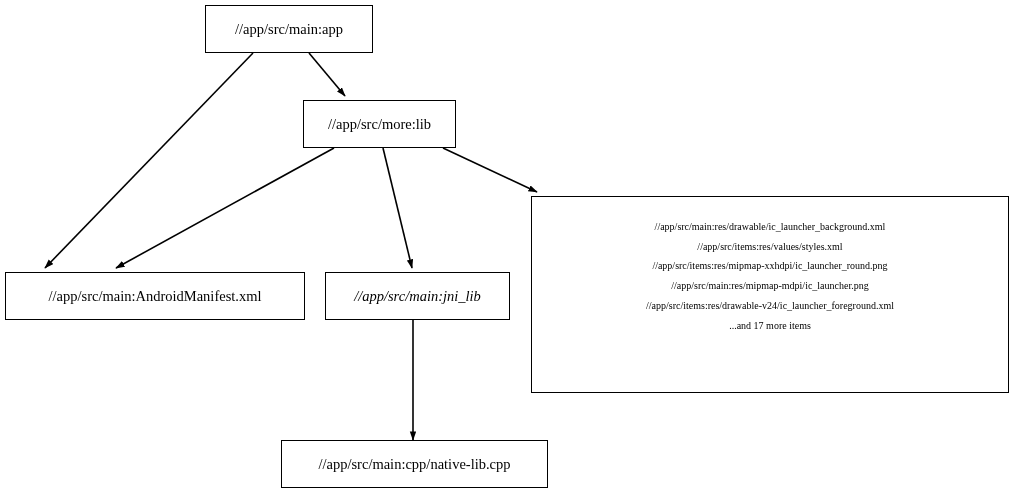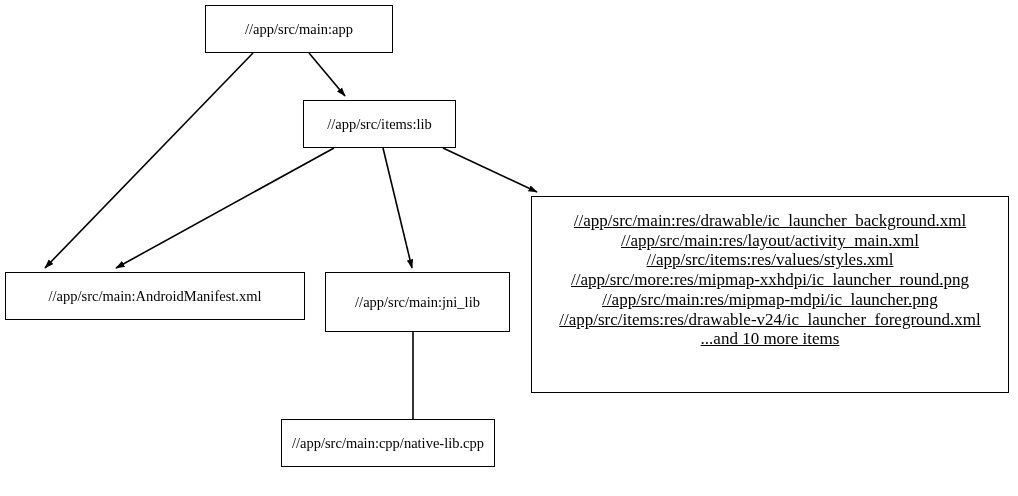--- a/index.html
+++ b/index.html
@@ -34,37 +34,36 @@
     justify-content: center;
     text-align: center;
     font-size: 14.5px;
     line-height: 1.0;
     white-space: nowrap;
     z-index: 2;
   }
   .node-multiline {
     display: block;
     white-space: normal;
-    padding-top: 14px;
+    padding-top: 20px;
     line-height: 19.7px;
-    font-size: 17px;
-    text-decoration: underline;
+    font-size: 10px;
   }
   .node-multiline .mline {
     display: block;
     text-align: center;
     white-space: nowrap;
   }
 
   
-  #node-app        { left: 205px; top: 5px;   width: 188px; height: 48px; }
+  #node-app        { left: 205px; top: 5px;   width: 168px; height: 48px; }
   #node-lib        { left: 303px; top: 100px; width: 153px; height: 48px; }
   #node-manifest   { left: 5px;   top: 272px; width: 300px; height: 48px; }
-  #node-jnilib     { left: 325px; top: 272px; width: 185px; height: 60px; }
-  #node-nativelib  { left: 281px; top: 419px; width: 214px; height: 48px; }
+  #node-jnilib     { left: 325px; top: 272px; width: 185px; height: 48px; font-style: italic; }
+  #node-nativelib  { left: 281px; top: 440px; width: 267px; height: 48px; }
   #node-resblock   { left: 531px; top: 196px; width: 478px; height: 197px; }
 </style>
 </head>
 <body>
 
 <div id="canvas">
 
   <svg id="edge-layer" viewBox="0 0 1018 496" width="1018" height="496" xmlns="http://www.w3.org/2000/svg">
     <defs>
       <marker id="arrow" markerWidth="10" markerHeight="10" refX="8.6" refY="3.2" orient="auto" markerUnits="userSpaceOnUse">
@@ -80,31 +79,30 @@
 
     <line x1="383" y1="148" x2="412" y2="268" stroke="#000000" stroke-width="1.6" marker-end="url(#arrow)"></line>
 
     <line x1="443" y1="148" x2="537" y2="192" stroke="#000000" stroke-width="1.6" marker-end="url(#arrow)"></line>
 
     <line x1="413" y1="320" x2="413" y2="440" stroke="#000000" stroke-width="1.6" marker-end="url(#arrow)"></line>
   </svg>
 
   <div class="node" id="node-app">//app/src/main:app</div>
 
-  <div class="node" id="node-lib">//app/src/items:lib</div>
+  <div class="node" id="node-lib">//app/src/more:lib</div>
 
   <div class="node" id="node-manifest">//app/src/main:AndroidManifest.xml</div>
 
   <div class="node" id="node-jnilib">//app/src/main:jni_lib</div>
 
   <div class="node" id="node-nativelib">//app/src/main:cpp/native-lib.cpp</div>
 
   <div class="node node-multiline" id="node-resblock">
     <span class="mline">//app/src/main:res/drawable/ic_launcher_background.xml</span>
-    <span class="mline">//app/src/main:res/layout/activity_main.xml</span>
     <span class="mline">//app/src/items:res/values/styles.xml</span>
-    <span class="mline">//app/src/more:res/mipmap-xxhdpi/ic_launcher_round.png</span>
+    <span class="mline">//app/src/items:res/mipmap-xxhdpi/ic_launcher_round.png</span>
     <span class="mline">//app/src/main:res/mipmap-mdpi/ic_launcher.png</span>
     <span class="mline">//app/src/items:res/drawable-v24/ic_launcher_foreground.xml</span>
-    <span class="mline">...and 10 more items</span>
+    <span class="mline">...and 17 more items</span>
   </div>
 
 </div>
 
 </body></html>

